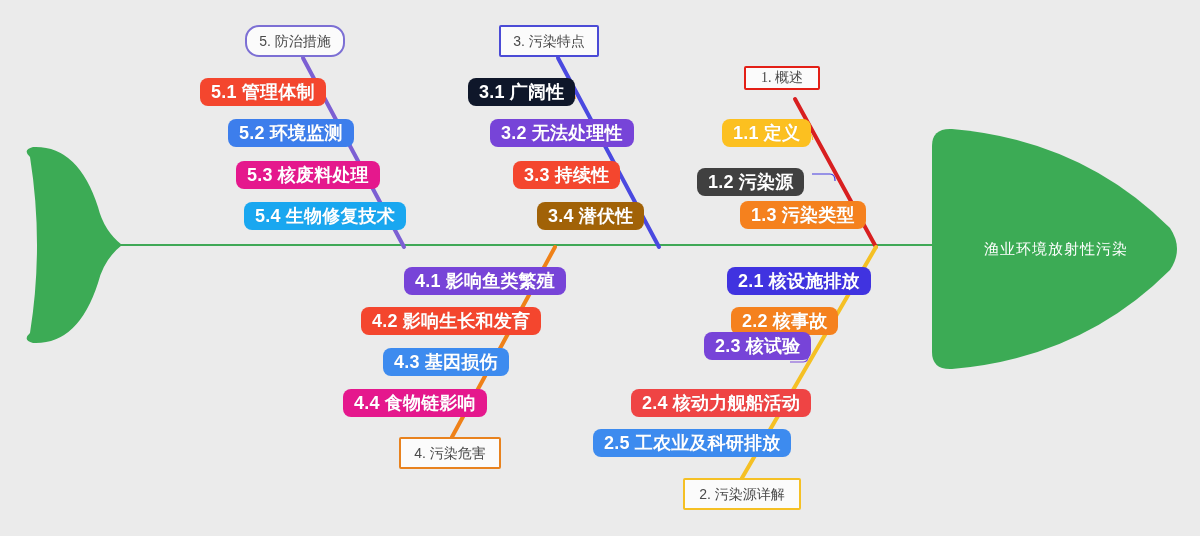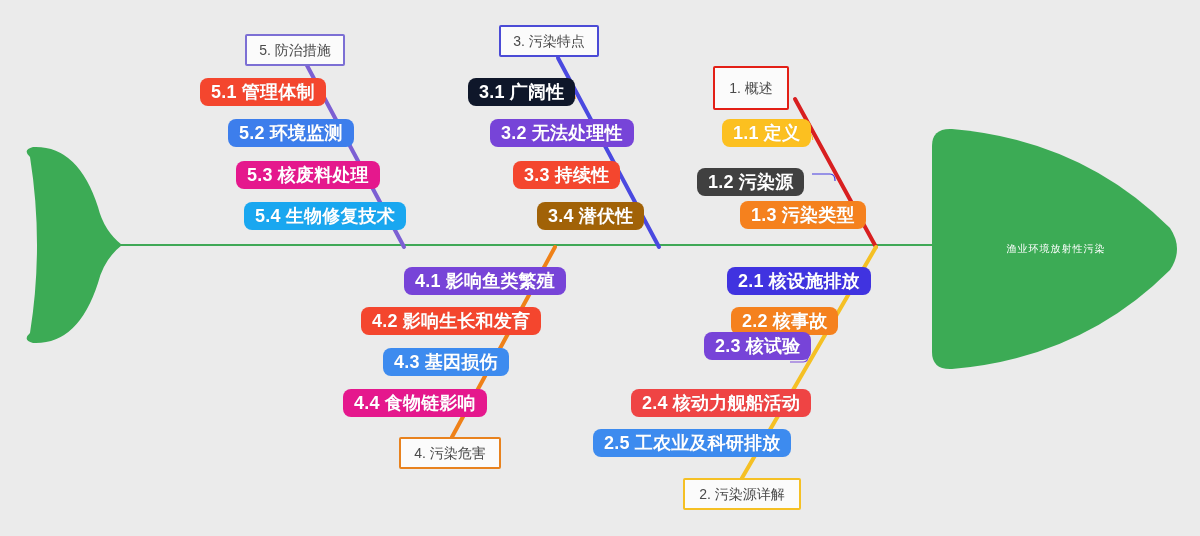--- a/index.html
+++ b/index.html
@@ -53,21 +53,21 @@
     white-space: nowrap;
     line-height: 1;
   }
   
   .head {
     position: absolute;
     display: flex;
     align-items: center;
     justify-content: center;
     color: #ffffff;
-    font-size: 10px;
+    font-size: 15px;
     white-space: nowrap;
     letter-spacing: 1px;
   }
   .head-shape {
     position: absolute;
     left: 0; top: 0;
     width: 100%; height: 100%;
   }
   .head-label {
     position: relative;
@@ -109,21 +109,21 @@
     </svg>
 
   <div class="head" id="fish-head" style="left: 932px; top: 128px; width: 248px; height: 242px; color: rgb(255, 255, 255);">
     <svg class="head-shape" viewBox="0 0 248 242" preserveAspectRatio="none">
       <path d="M 0 18 Q 0 0 20 1 Q 150 12 238 100 Q 252 121 238 142 Q 150 230 20 241 Q 0 242 0 224 Z" fill="#3cab55"></path>
     </svg>
     <span class="head-label">渔业环境放射性污染</span>
   </div>
 
   <div id="nodes">
-      <div class="cat" style="left: 245px; top: 34px; width: 100px; height: 32px; border-color: rgb(124, 111, 212);">
+      <div class="cat" style="left: 245px; top: 25px; width: 100px; height: 32px; border-color: rgb(124, 111, 212); border-radius: 14px;">
         <span>5. 防治措施</span>
       </div>
       <div class="pill" style="left: 200px; top: 78px; min-width: 98px; background: rgb(244, 70, 46);">
         <span>5.1 管理体制</span>
       </div>
       <div class="pill" style="left: 228px; top: 119px; min-width: 94px; background: rgb(61, 126, 236);">
         <span>5.2 环境监测</span>
       </div>
       <div class="pill" style="left: 236px; top: 161px; min-width: 110px; background: rgb(229, 24, 141);">
         <span>5.3 核废料处理</span>
@@ -139,21 +139,21 @@
       </div>
       <div class="pill" style="left: 490px; top: 119px; min-width: 110px; background: rgb(119, 68, 216);">
         <span>3.2 无法处理性</span>
       </div>
       <div class="pill" style="left: 513px; top: 161px; min-width: 84px; background: rgb(244, 70, 46);">
         <span>3.3 持续性</span>
       </div>
       <div class="pill" style="left: 537px; top: 202px; min-width: 82px; background: #a16207;">
         <span>3.4 潜伏性</span>
       </div>
-      <div class="cat" style="left: 713px; top: 66px; width: 76px; height: 44px; border-color: rgb(227, 31, 22);">
+      <div class="cat" style="left: 744px; top: 66px; width: 76px; height: 24px; border-color: rgb(227, 31, 22); font-family: Liberation Serif, serif;">
         <span>1. 概述</span>
       </div>
       <div class="pill" style="left: 722px; top: 119px; min-width: 68px; background: rgb(252, 192, 32);">
         <span>1.1 定义</span>
       </div>
       <div class="pill" style="left: 697px; top: 160px; min-width: 82px; background: #404040; margin-top: 8px;">
         <span>1.2 污染源</span>
       </div>
       <div class="pill" style="left: 740px; top: 201px; min-width: 98px; background: rgb(245, 129, 30);">
         <span>1.3 污染类型</span>

